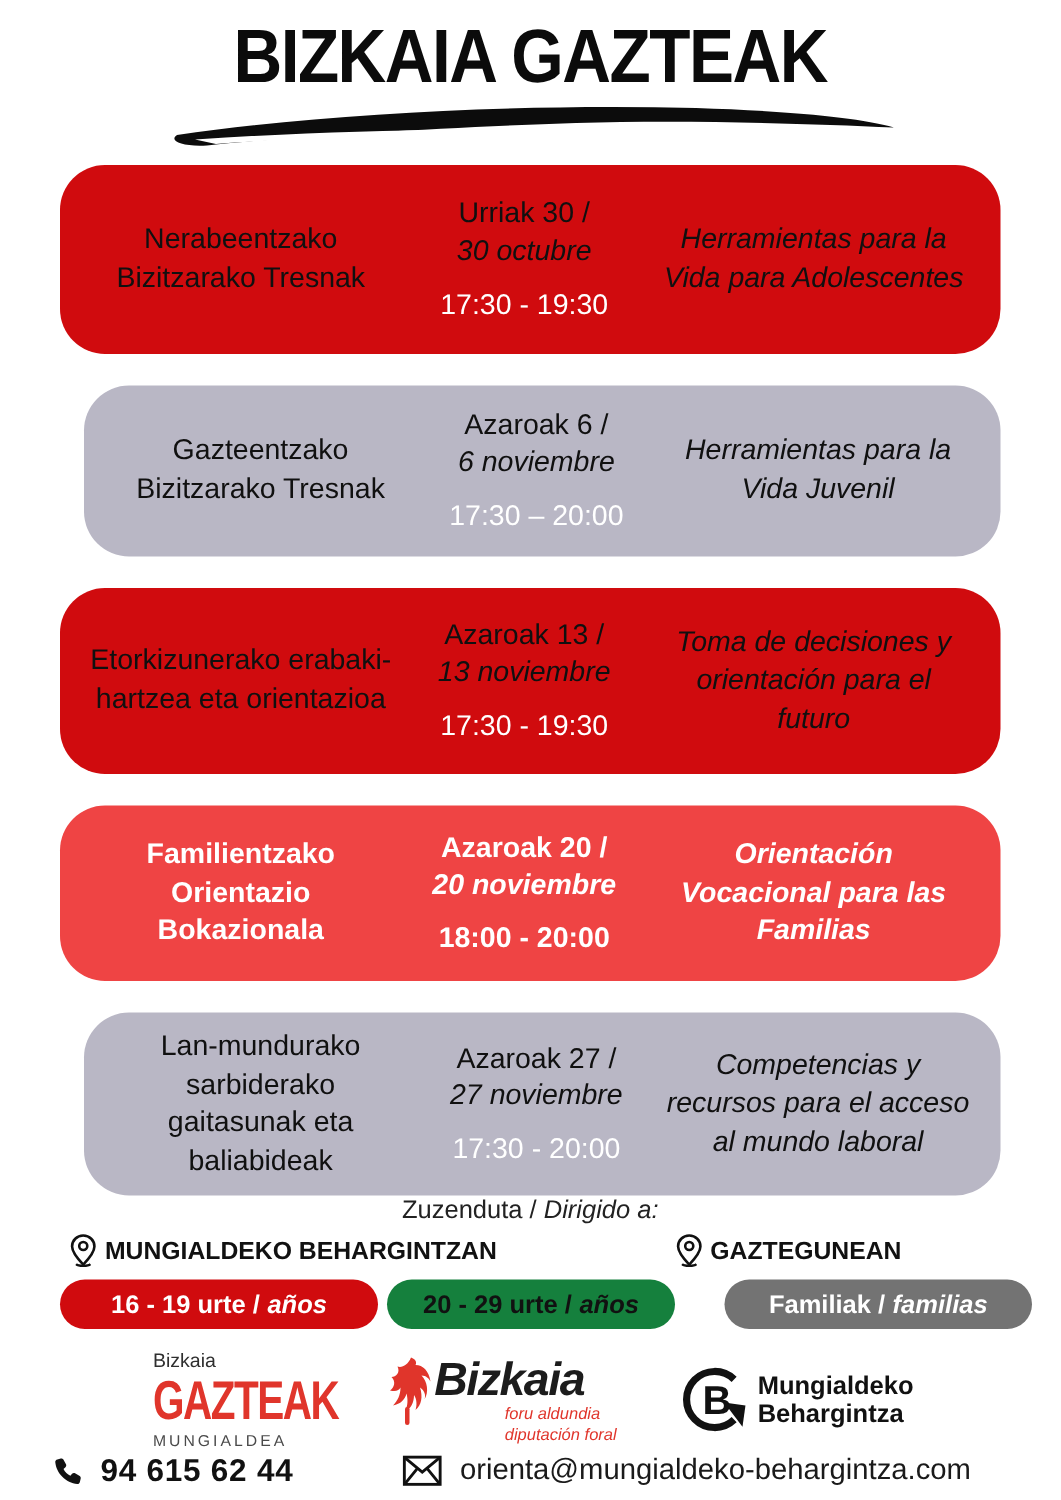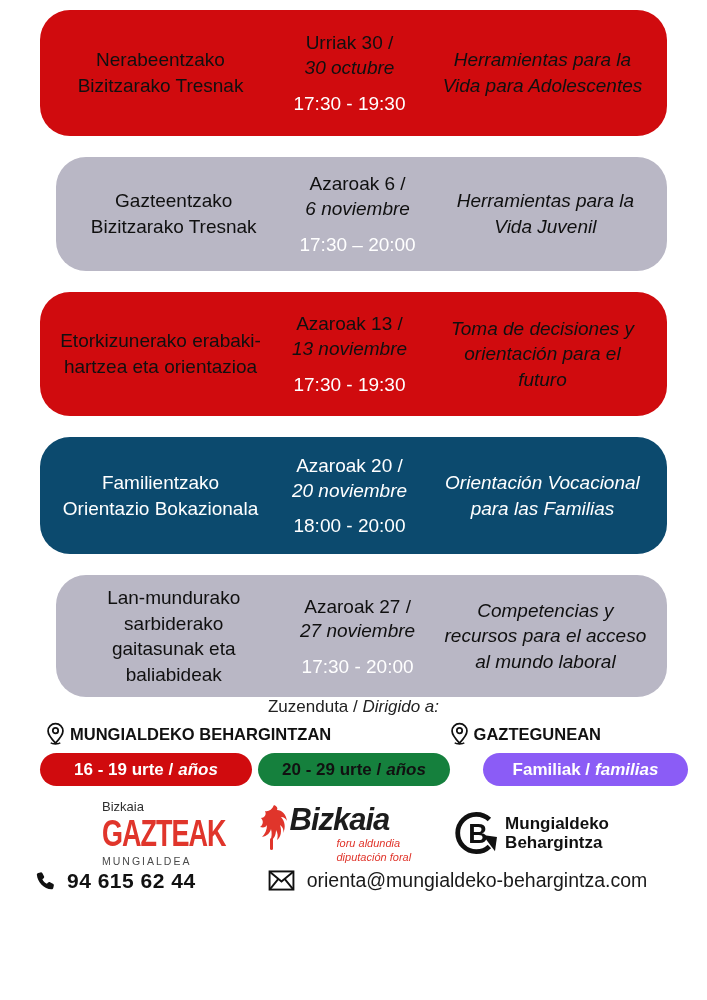--- a/index.html
+++ b/index.html
@@ -14,40 +14,40 @@
   
   .cards{display:flex;flex-direction:column;gap:21px;padding:0 40px;margin-top:10px;}
   .card{box-sizing:border-box;border-radius:30px;display:grid;grid-template-columns:1.25fr 1fr 1.3fr;align-items:center;padding:10px 20px;column-gap:8px;}
   .card:nth-child(1){height:126px;}
   .card:nth-child(2){height:114px;}
   .card:nth-child(3){height:124px;}
   .card:nth-child(4){height:117px;}
   .card:nth-child(5){height:122px;}
   .card.red{background:#d00b0e;color:#101010;}
   .card.gray{background:#b9b7c5;color:#101010;margin-left:16px;}
-  .card.black{background:#0c4a6e;color:#ffffff;}
+  .card.black{background:#ef4444;color:#ffffff;font-weight:bold;}
   .card .col{text-align:center;}
   .card .course-title{font-size:19px;line-height:1.35;}
   .card .date-eu{font-size:19px;line-height:1.3;}
   .card .date-es{font-size:19px;line-height:1.3;font-style:italic;}
   .card .time{font-size:19px;margin-top:12px;color:#ffffff;}
   .card .desc{font-size:19px;line-height:1.35;font-style:italic;}
 
   
   .dirigido{text-align:center;font-size:17px;margin-top:0;color:#222;}
   .dirigido .es{font-style:italic;}
   .locations{display:flex;justify-content:space-between;align-items:center;padding:5px 106px 4px 46px;}
   .location{display:flex;align-items:center;gap:5px;font-weight:700;font-size:16.5px;color:#111;}
   .pin{flex:0 0 auto;}
   .pills{display:flex;align-items:center;padding:3px 19px 0 40px;}
   .pill{box-sizing:border-box;height:33px;border-radius:17px;display:flex;align-items:center;justify-content:center;gap:5px;font-weight:700;font-size:17px;}
   .pill .es{font-style:italic;}
   .pill.red{width:212px;background:#d00b0e;color:#fff;margin-right:6px;}
   .pill.gray{width:192px;background:#15803d;color:#111;margin-right:33px;}
-  .pill.black{width:205px;background:#8b5cf6;color:#fff;}
+  .pill.black{width:205px;background:#737373;color:#fff;}
 
   
   .logos{display:flex;align-items:center;margin-top:14px;}
   .logo-gazteak{margin-left:102px;line-height:1;}
   .gz-top{font-size:13px;color:#2f2f2f;margin-bottom:2px;}
   .gz-main{display:inline-block;font-size:27px;font-weight:700;letter-spacing:-1px;color:#e0352b;transform:scaleY(1.35);margin:6px 0 8px 0;}
   .gz-bottom{font-size:10.5px;color:#4a4a4a;letter-spacing:2px;}
   .logo-bizkaia{margin-left:32px;display:flex;align-items:flex-start;gap:2px;}
   .bz-text{line-height:1;}
   .bz-main{font-size:31px;font-weight:700;font-style:italic;color:#1c1c1c;letter-spacing:-1px;}
@@ -60,20 +60,27 @@
   .phone-item{display:flex;align-items:center;gap:11px;}
   .phone-number{font-size:21px;font-weight:700;letter-spacing:0.5px;}
   .email-item{display:flex;align-items:center;gap:12px;margin-left:72px;}
   .email-text{font-size:19.5px;color:#1a1a1a;}
 </style>
 </head>
 <body>
 
 <div class="poster">
 
+  <div class="header">
+    <div class="title">BIZKAIA GAZTEAK</div>
+    <svg class="swoosh" width="500" height="34" viewBox="0 0 500 34">
+      <path d="M14 24 C 110 10, 240 3, 360 6 C 420 8, 468 12, 492 19 C 430 16, 350 14, 280 16 C 190 19, 90 25, 34 31 C 18 32, 8 28, 14 24 Z" fill="#0c0c0c"></path>
+      <path d="M26 27 C 100 22, 170 20, 230 21 C 160 23, 80 27, 40 30 Z" fill="#ffffff"></path>
+    </svg>
+  </div>
 
   <div class="cards">
 
     <div class="card red">
       <div class="col course-title">Nerabeentzako Bizitzarako Tresnak</div>
       <div class="col">
         <div class="date-eu">Urriak 30 /</div>
         <div class="date-es">30 octubre</div>
         <div class="time">17:30 - 19:30</div>
       </div>

